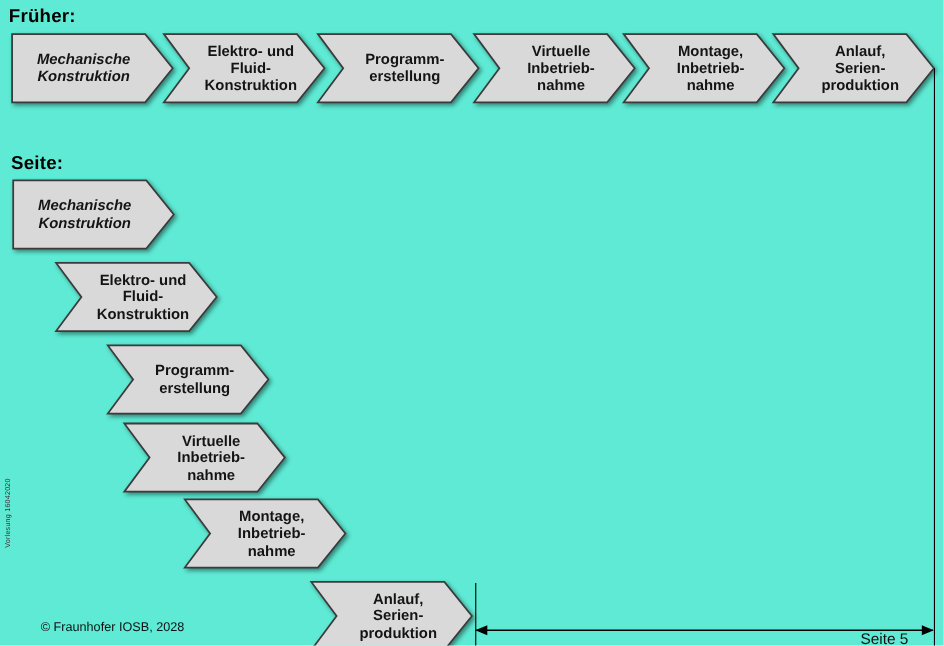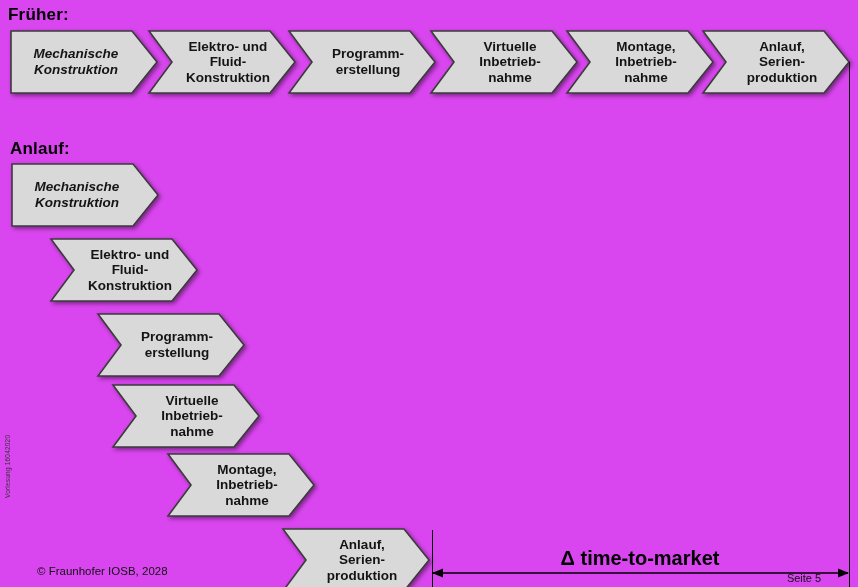--- a/index.html
+++ b/index.html
@@ -1,17 +1,17 @@
 <!DOCTYPE html>
 <html style="--chevron-fill: #d9d9d9; --chevron-border: #3b3b3b; --line-color: #000000; --text-color: #141414;"><head>
 <meta charset="utf-8">
 <style>
   html,body{margin:0;padding:0;background:#fff;}
   body{font-family:"Liberation Sans","DejaVu Sans",sans-serif;}
-  .slide{position:relative;width:858px;height:587px;background:#d946ef;overflow:hidden;}
+  .slide{position:relative;width:858px;height:587px;background:#5eead4;overflow:hidden;}
 
   .section-heading{
     position:absolute;
     font-size:17px;font-weight:bold;color:#000;letter-spacing:0.2px;
   }
   #frueher-heading{left:8px;top:5px;}
   #heute-heading{left:10px;top:139px;}
 
   .chev{position:absolute;width:148px;height:64px;}
   .chev svg{
@@ -40,21 +40,21 @@
 
   #delta-label{
     position:absolute;left:430px;top:547px;width:420px;
     text-align:center;font-size:20px;font-weight:bold;color:#000;
   }
   #delta-arrow{position:absolute;left:430px;top:565px;width:421px;height:16px;overflow:visible;}
   #delta-arrow line{stroke:var(--line-color,#000);stroke-width:1.4;}
   #delta-arrow polygon{fill:var(--line-color,#000);}
 
   #copyright{position:absolute;left:37px;top:565px;font-size:11.5px;color:#111;}
-  #page-number{position:absolute;left:772px;top:572px;width:64px;text-align:center;font-size:11px;color:#111;}
+  #page-number{position:absolute;left:772px;top:572px;width:64px;text-align:center;font-size:14px;color:#111;}
   #side-note{
     position:absolute;left:4px;top:498px;
     transform:rotate(-90deg);transform-origin:0 0;
     font-size:6.5px;color:#333;letter-spacing:0.2px;white-space:nowrap;
   }
 </style>
 </head>
 <body>
 
 <div class="slide">
@@ -101,21 +101,21 @@
   </div>
   <div class="chev notched" style="left:702px;top:30px">
     <svg viewBox="0 0 148 64">
         <polygon points="1,1 122,1 147,32 122,63 1,63 24,32"></polygon>
       </svg>
     <div class="lbl">Anlauf,
 Serien-
 produktion</div>
   </div>
 
-  <div class="section-heading" id="heute-heading">Anlauf:</div>
+  <div class="section-heading" id="heute-heading">Seite:</div>
 
   <div class="chev first" style="left:11px;top:163px">
     <svg viewBox="0 0 148 64">
         <polygon points="1,1 122,1 147,32 122,63 1,63"></polygon>
       </svg>
     <div class="lbl">Mechanische
 Konstruktion</div>
   </div>
   <div class="chev notched" style="left:50px;top:238px">
     <svg viewBox="0 0 148 64">
@@ -153,21 +153,20 @@
         <polygon points="1,1 122,1 147,32 122,63 1,63 24,32"></polygon>
       </svg>
     <div class="lbl">Anlauf,
 Serien-
 produktion</div>
   </div>
 
   <div class="vline" id="vline-right"></div>
   <div class="vline" id="vline-left"></div>
 
-  <div id="delta-label">Δ time-to-market</div>
   <svg id="delta-arrow">
     <line x1="3" y1="8" x2="418" y2="8"></line>
     <polygon points="2,8 13,3.5 13,12.5"></polygon>
     <polygon points="419,8 408,3.5 408,12.5"></polygon>
   </svg>
 
   <div id="copyright">© Fraunhofer IOSB, 2028</div>
   <div id="page-number">Seite 5</div>
   <div id="side-note">Vorlesung 16042020</div>
 

